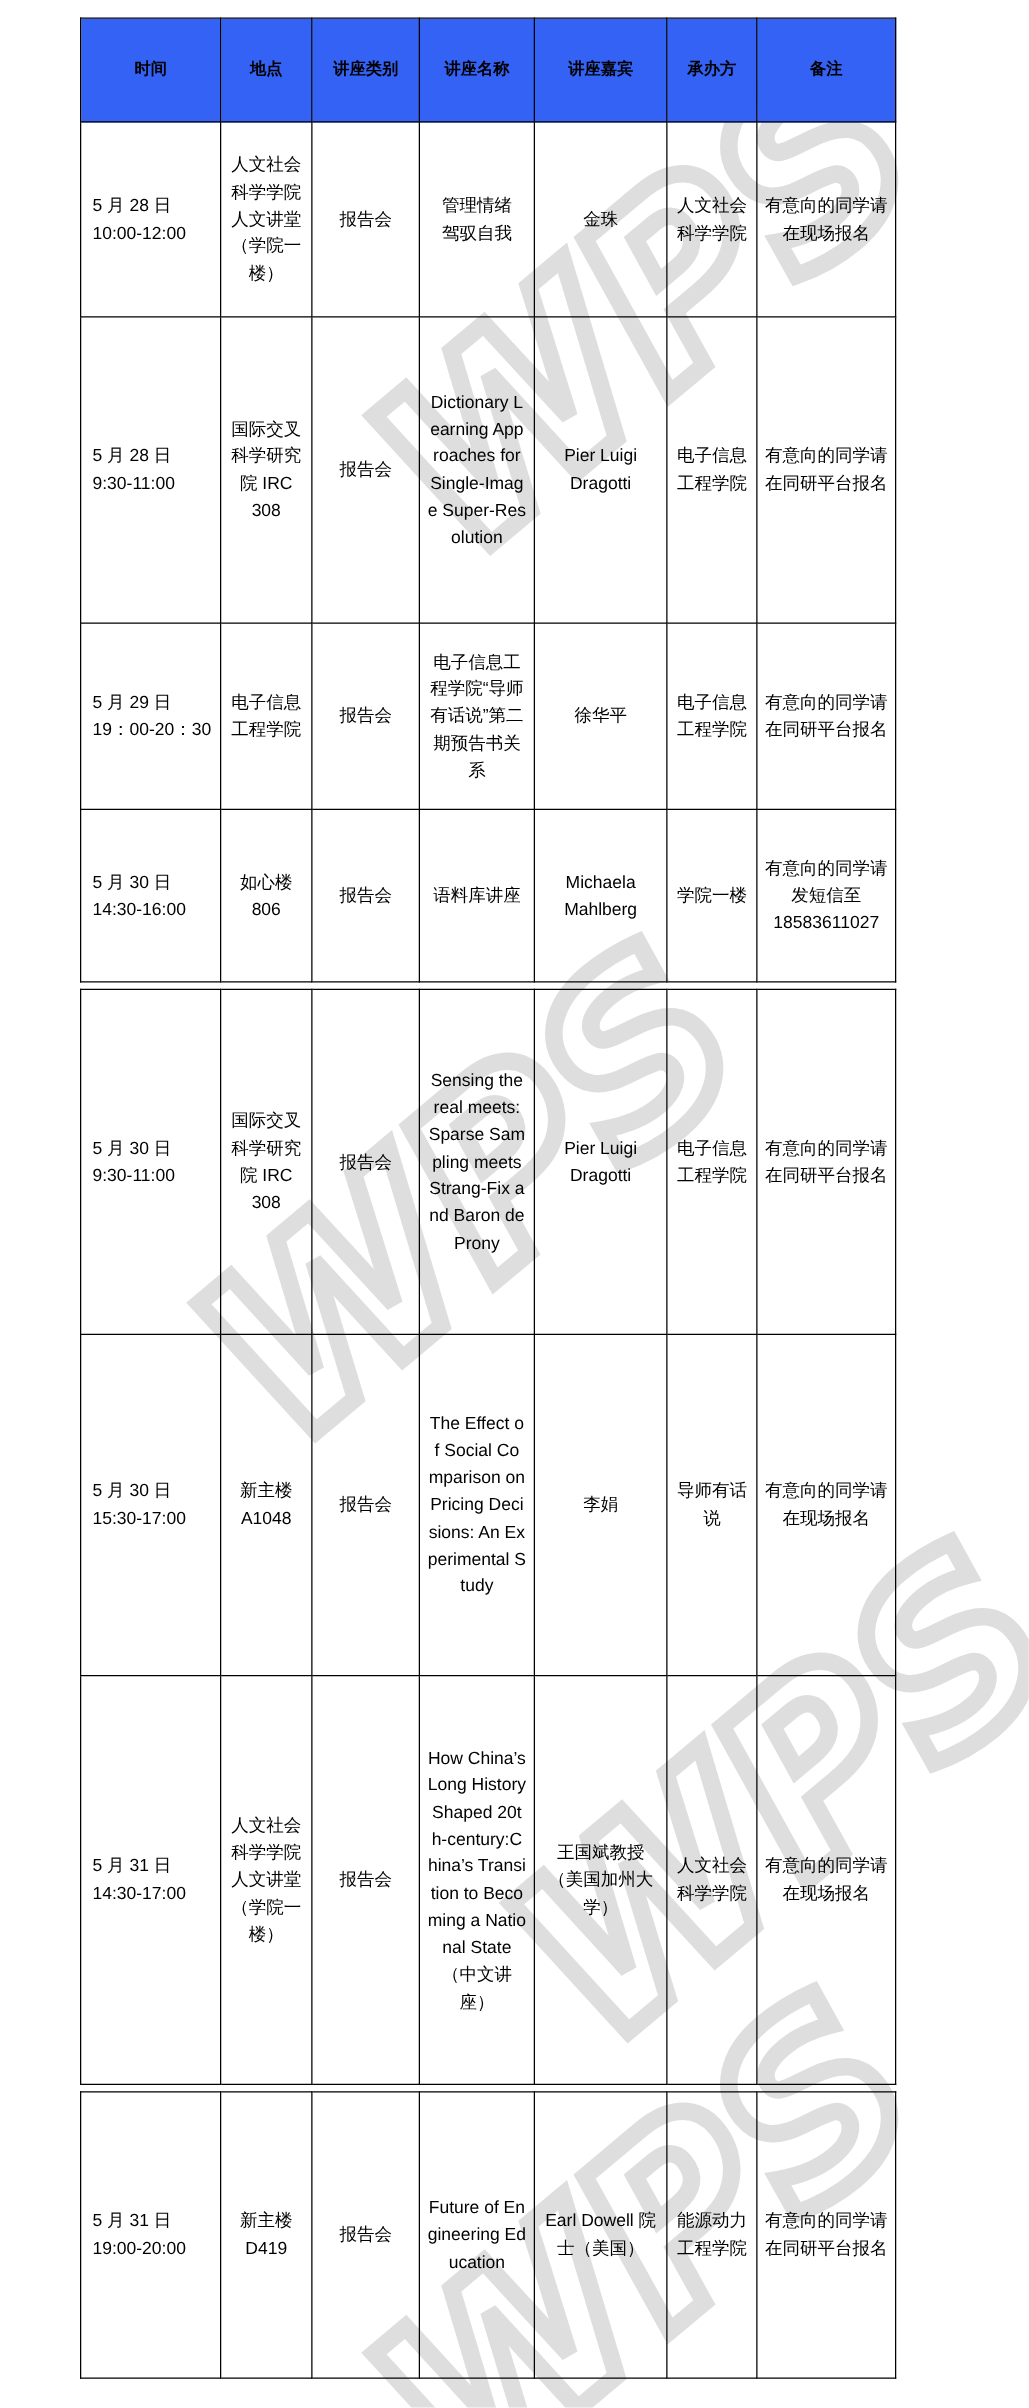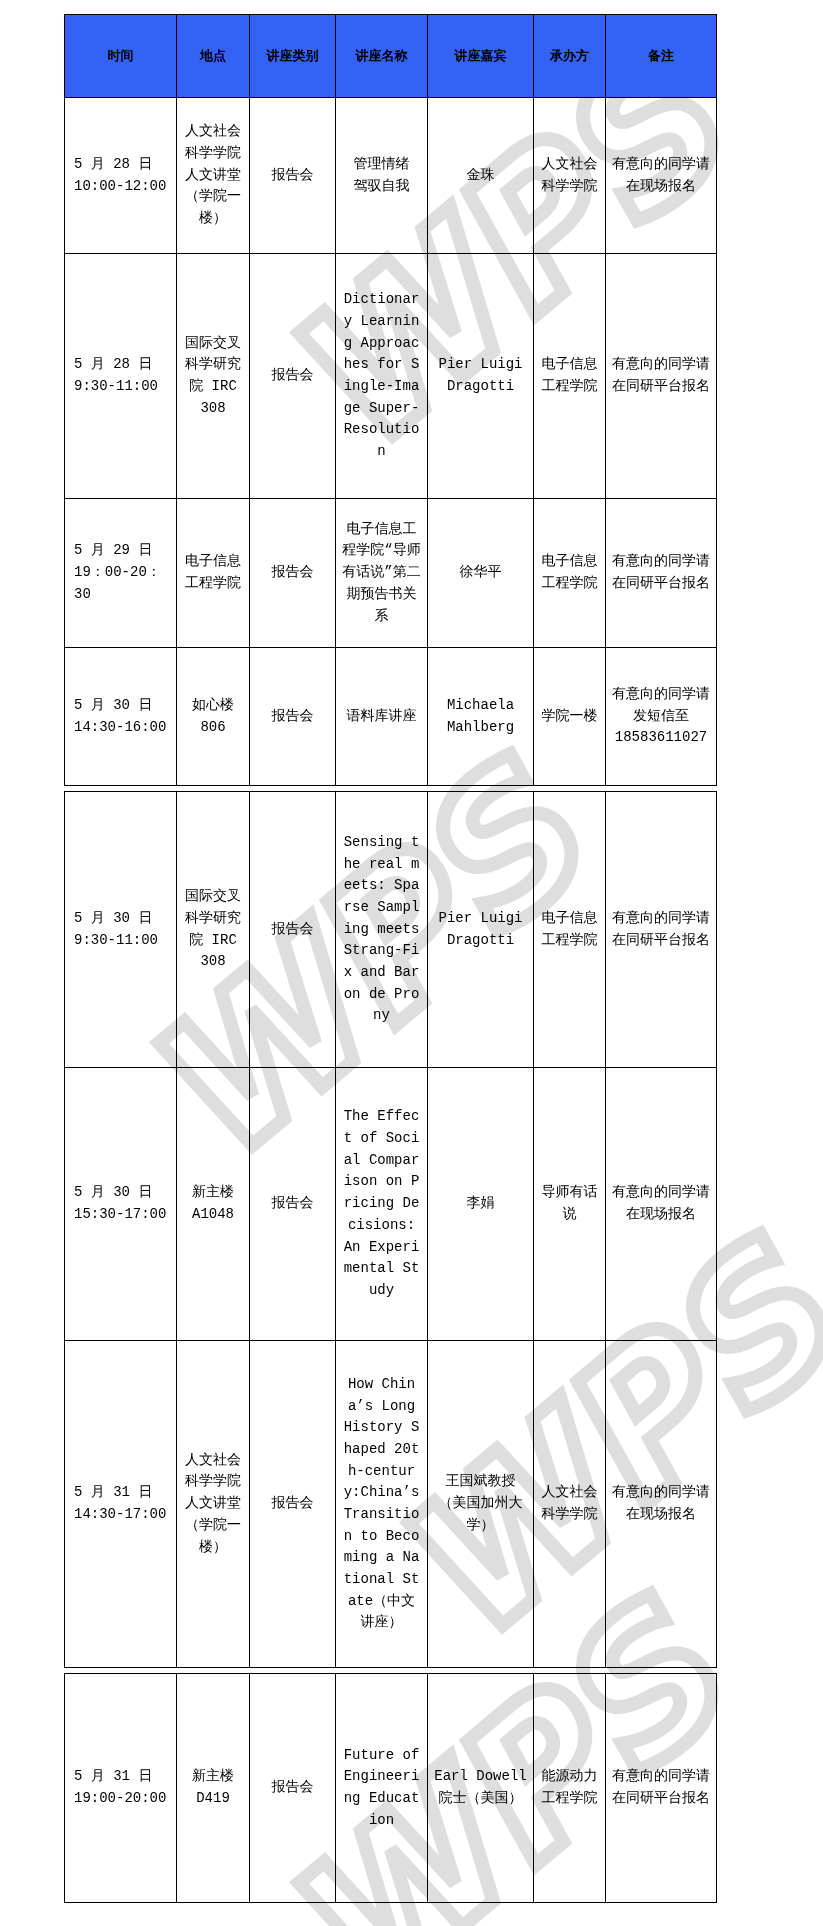--- a/index.html
+++ b/index.html
@@ -47,21 +47,21 @@
   }
   th {
     background:#3462f4;
     color:#000;
     font-weight:bold;
     font-size:13px;
     height:74px;
     white-space:normal;
   }
   td {
-    font-family:Liberation Mono, monospace;
+    font-family:Liberation Sans, sans-serif;
   }
   td.time {
     text-align:left;
     padding-left:9px;
     font-size:14px;
     margin-left:31px;
   }
   td.title { word-break:break-all;text-align:center; }
   
   tr.r0 { height:156px; }

